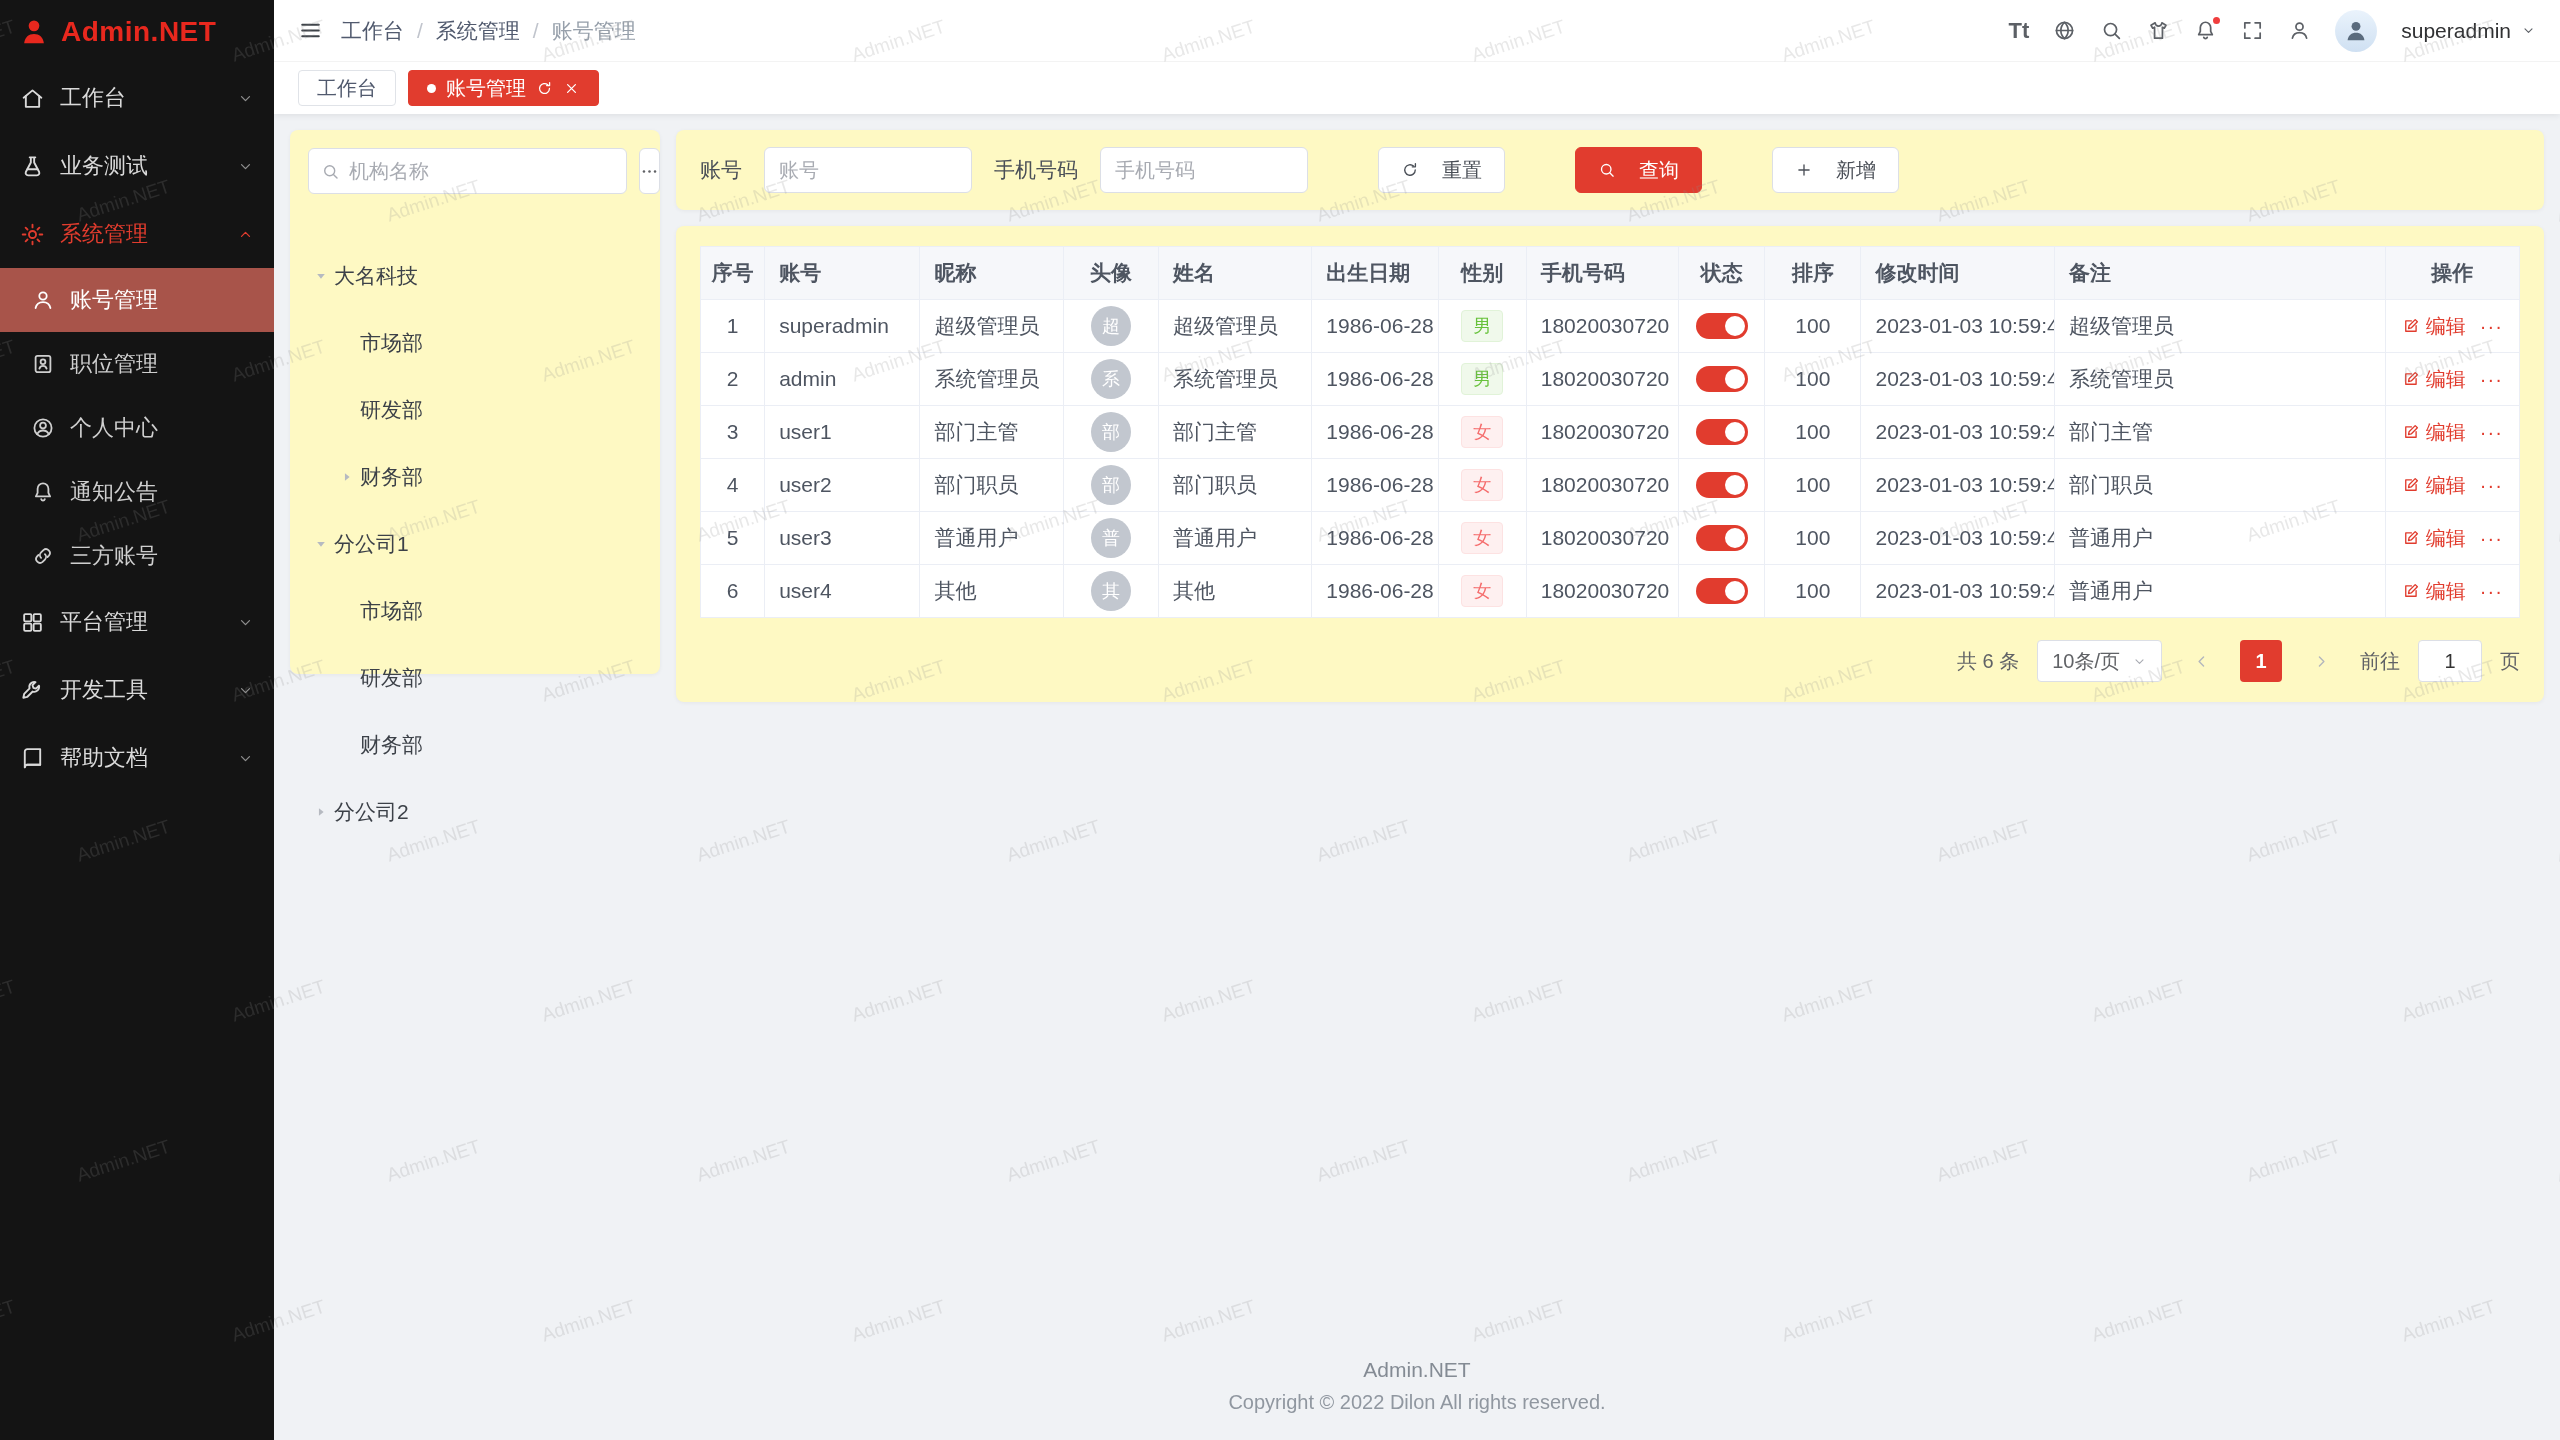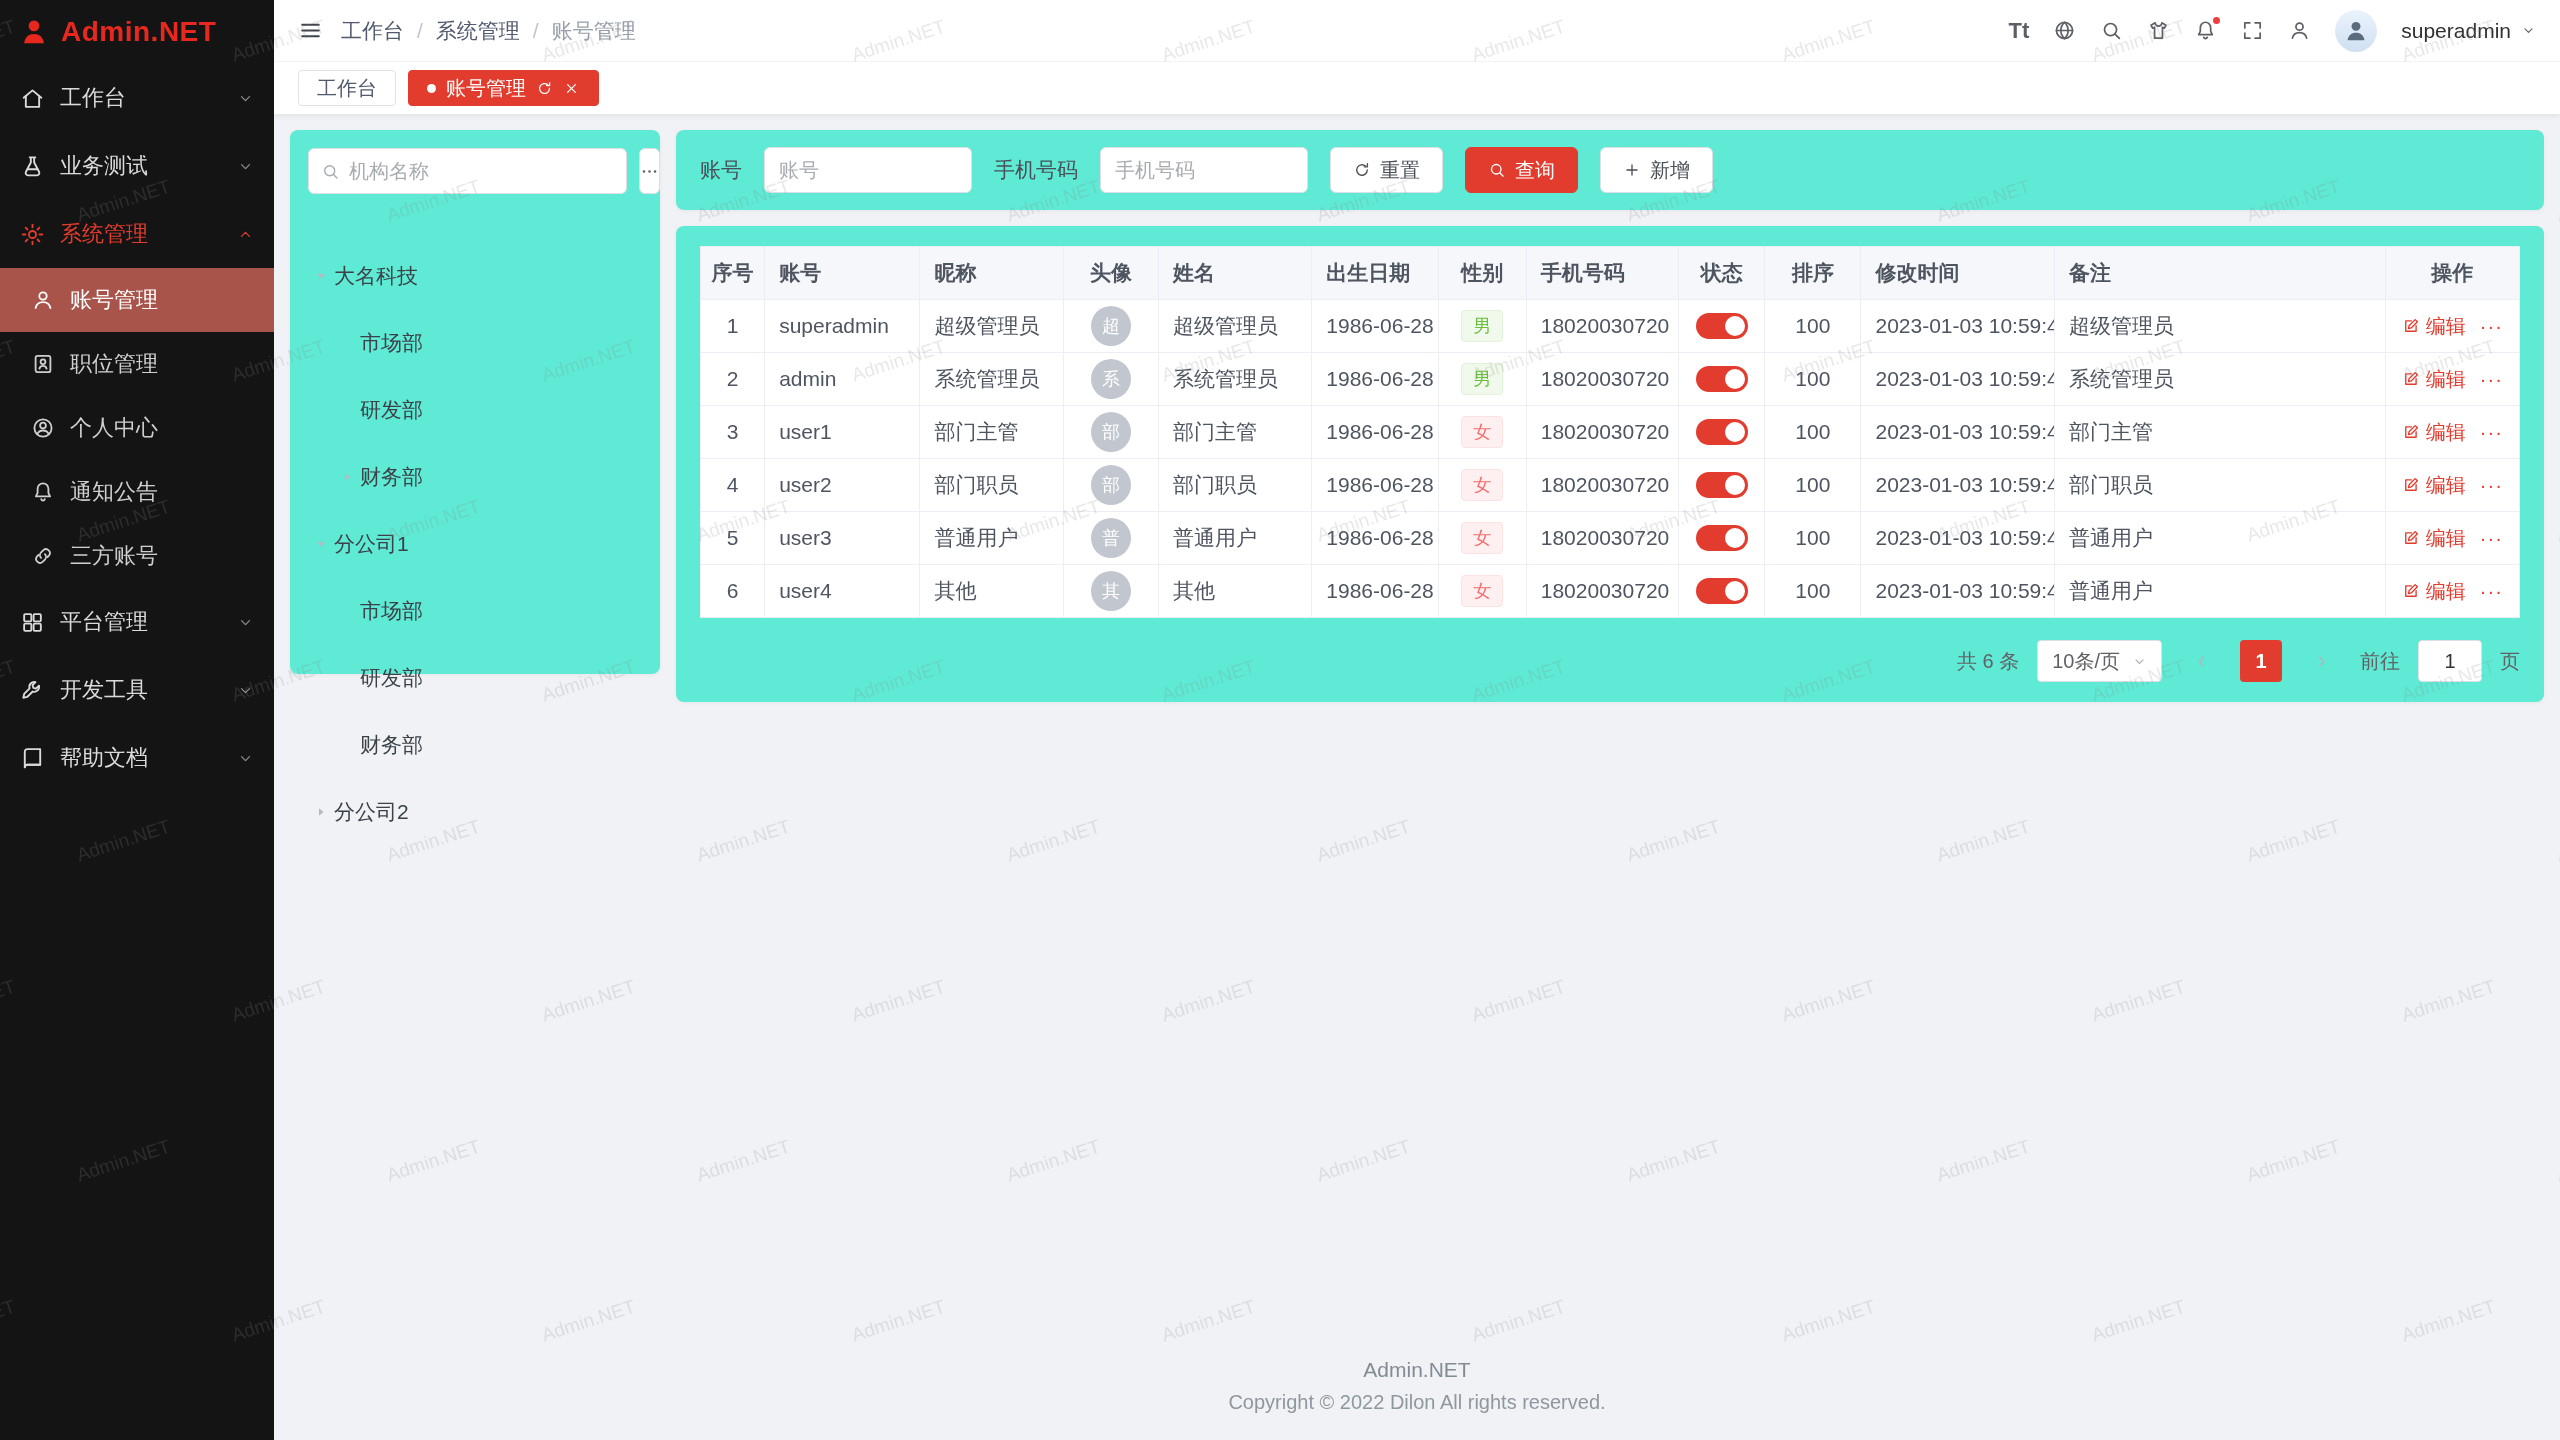--- a/index.html
+++ b/index.html
@@ -50,40 +50,40 @@
   
   .tabbar { height: 52px; background: #fff; display: flex; align-items: center; gap: 12px; padding: 0 24px; box-shadow: 0 2px 6px rgba(0,0,0,.07); position: relative; z-index: 1; }
   .tab { height: 36px; display: inline-flex; align-items: center; gap: 10px; padding: 0 18px; border: 1px solid #e0e3e8; border-radius: 4px; font-size: 20px; color: #515a6e; background: #fff; cursor: pointer; }
   .tab.active { background: #e13c2e; border-color: #e13c2e; color: #fff; }
   .tab .dot { width: 9px; height: 9px; border-radius: 50%; background: #fff; }
   .tab .tabicon { width: 17px; height: 17px; }
 
   
   .content { flex: 1; display: flex; flex-direction: column; padding: 16px; gap: 16px; overflow: hidden; }
   .content-row { display: flex; gap: 16px; align-items: flex-start; flex: none; }
-  .card { background: #5eead4; border-radius: 8px; box-shadow: 0 1px 4px rgba(0,0,0,.05); }
+  .card { background: #fef9c3; border-radius: 8px; box-shadow: 0 1px 4px rgba(0,0,0,.05); }
 
   .org-panel { width: 370px; flex: none; height: 544px; padding: 18px; display: flex; flex-direction: column; }
   .org-search { display: flex; gap: 12px; align-items: center; }
   .search-box { flex: 1; height: 46px; border: 1px solid #dcdfe6; border-radius: 6px; display: flex; align-items: center; padding: 0 12px; gap: 9px; background: #fff; }
   .search-box .icon { color: #a8abb2; }
   .search-box input { border: none; outline: none; flex: 1; min-width: 0; font-size: 20px; color: #333; background: transparent; }
   .search-box input::placeholder { color: #a8abb2; }
   .more-btn { width: 46px; height: 46px; border: 1px solid #dcdfe6; border-radius: 6px; display: flex; align-items: center; justify-content: center; color: #606266; background: #fff; cursor: pointer; }
   .tree { margin-top: 32px; }
   .tree-item { height: 35px; display: flex; align-items: center; font-size: 21px; color: #3c4148; cursor: pointer; margin-top: 32px; }
   .caret-box { width: 26px; height: 26px; display: inline-flex; align-items: center; justify-content: center; color: #b6bac1; flex: none; }
   .caret-box svg { width: 14px; height: 14px; }
 
   .right-col { flex: 1; display: flex; flex-direction: column; gap: 16px; min-width: 0; }
   .filter-card { height: 80px; display: flex; align-items: center; padding: 0 24px; gap: 22px; }
   .filter-label { font-size: 21px; color: #4a4f57; flex: none; }
   .text-input { width: 208px; height: 46px; border: 1px solid #dcdfe6; border-radius: 6px; padding: 0 14px; font-size: 20px; color: #333; outline: none; }
   .text-input::placeholder { color: #a8abb2; }
-  .btn { height: 46px; display: inline-flex; align-items: center; gap: 9px; padding: 4px 22px; border-radius: 6px; font-size: 20px; cursor: pointer; border: 1px solid #dcdfe6; background: #fff; color: #4a4f57; }
+  .btn { height: 46px; display: inline-flex; align-items: center; gap: 23px; padding: 4px 22px; border-radius: 6px; font-size: 20px; cursor: pointer; border: 1px solid #dcdfe6; background: #fff; color: #4a4f57; margin-left: 48px; }
   .btn .icon { width: 18px; height: 18px; }
   .btn.primary { background: #e13c2e; border-color: #e13c2e; color: #fff; }
 
   .table-card { padding: 20px 24px; display: flex; flex-direction: column; }
   table { width: 100%; border-collapse: collapse; table-layout: fixed; }
   th, td { border: 1px solid #ebeef5; height: 53px; padding: 0 14px; font-size: 21px; text-align: left; overflow: hidden; white-space: nowrap; }
   th { background: #f6f7fa; color: #4e5561; font-weight: 600; }
   td { color: #4e5561; background: #fff; }
   th.center, td.center { text-align: center; padding: 4px 6px; }
   .avatar-circle { width: 40px; height: 40px; border-radius: 50%; background: #c2c7cf; color: #fff; display: inline-flex; align-items: center; justify-content: center; font-size: 18px; vertical-align: middle; }

